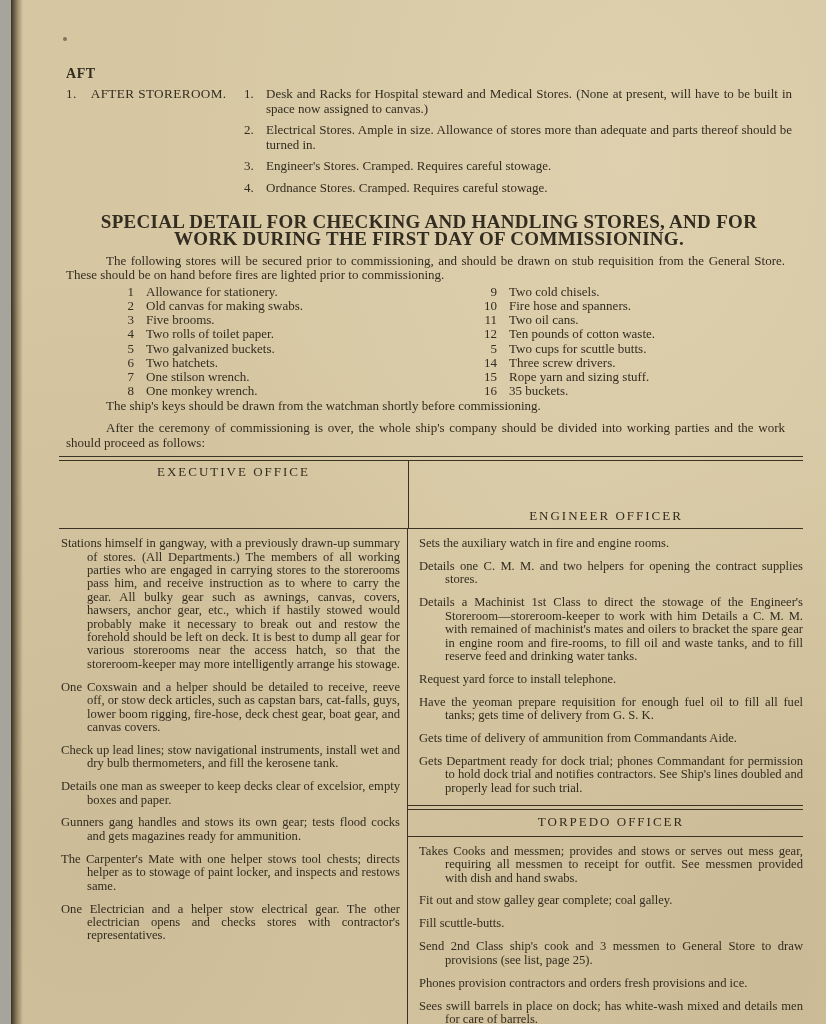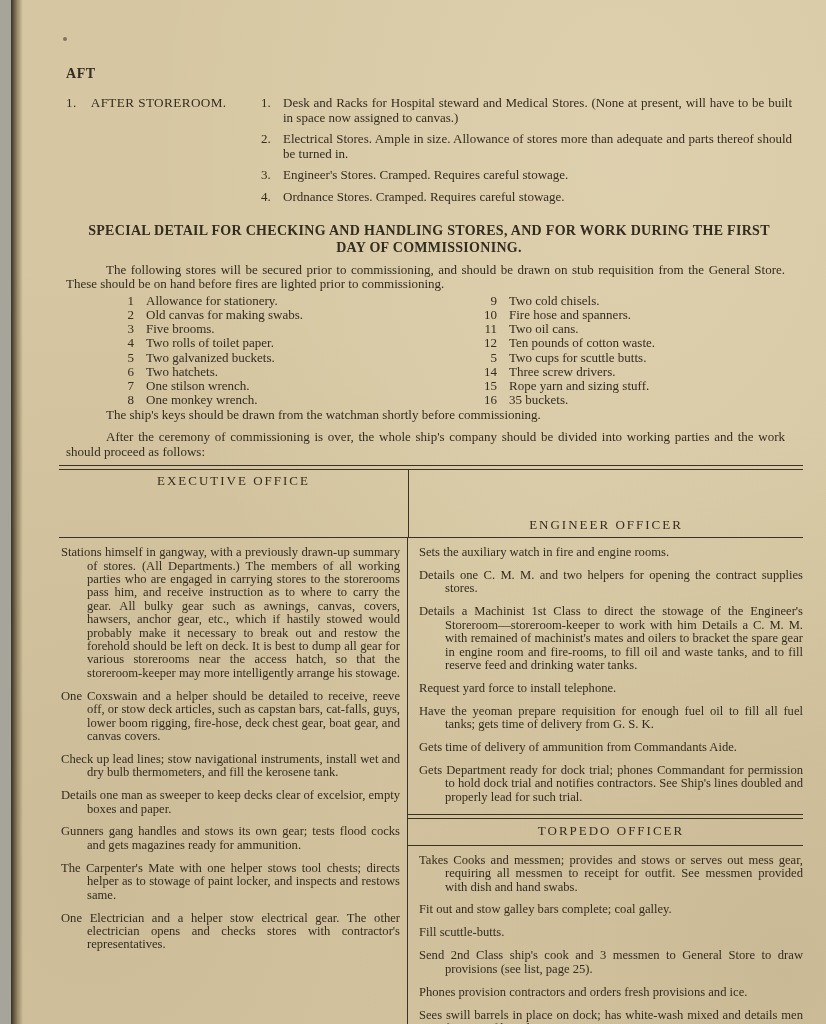--- a/index.html
+++ b/index.html
@@ -20,29 +20,29 @@
   .page::before{
     content:"";position:absolute;left:0;top:0;bottom:0;width:12px;
     background:linear-gradient(90deg, rgba(32,23,12,0.85), rgba(70,52,30,0.40) 55%, rgba(70,52,30,0));
     pointer-events:none;
   }
   .speck{position:absolute;left:52px;top:37px;width:4px;height:4px;border-radius:50%;
     background:rgba(60,50,35,0.55);}
   .content{position:absolute;left:55px;right:34px;top:0;}
   .aft{padding-top:66px;text-align:left;font-weight:bold;font-size:14px;letter-spacing:0.6px;}
   
-  .sr{display:flex;margin-top:14px;font-size:13px;line-height:14.6px;gap:17px;}
+  .sr{display:flex;margin-top:5px;font-size:13px;line-height:14.6px;}
   .sr-label{width:178px;flex:none;font-size:13.2px;letter-spacing:0.4px;}
   .sr-label .n{margin-right:14px;}
   .sr-items{flex:1;}
   .sr-item{display:flex;margin-bottom:7px;text-align:justify;}
   .sr-item .n{width:22px;flex:none;}
   .sr-item .t{flex:1;}
   
-  .special{margin-top:10px;text-align:center;font-weight:bold;font-size:14px;
+  .special{margin-top:10px;text-align:center;font-weight:bold;font-size:19px;
     letter-spacing:0.3px;line-height:17px;padding:0 6px;}
   .intro, .keys, .ceremony{margin:7px 7px 0 0;text-align:justify;text-indent:40px;
     font-size:13px;line-height:14.6px;}
   .stores{display:grid;grid-template-columns:1fr 1fr;margin-top:2px;font-size:13px;line-height:14.2px;}
   .store-row{display:flex;}
   .store-row .n{width:80px;flex:none;text-align:right;padding-right:12px;box-sizing:border-box;}
   .keys{margin-top:1px;}
   
   .duty{margin-top:6px;margin-left:-7px;width:744px;}
   .rule2{height:3px;border-top:1.4px solid #3a3223;border-bottom:1.4px solid #3a3223;}
@@ -195,21 +195,21 @@
           <p>Details one C. M. M. and two helpers for opening the contract supplies stores.</p>
           <p>Details a Machinist 1st Class to direct the stowage of the Engineer's Storeroom—storeroom-keeper to work with him Details a C. M. M. with remained of machinist's mates and oilers to bracket the spare gear in engine room and fire-rooms, to fill oil and waste tanks, and to fill reserve feed and drinking water tanks.</p>
           <p>Request yard force to install telephone.</p>
           <p>Have the yeoman prepare requisition for enough fuel oil to fill all fuel tanks; gets time of delivery from G. S. K.</p>
           <p>Gets time of delivery of ammunition from Commandants Aide.</p>
           <p>Gets Department ready for dock trial; phones Commandant for permission to hold dock trial and notifies contractors. See Ship's lines doubled and properly lead for such trial.</p>
           <div class="rule2 torp-head"></div>
           <div class="torp-title">TORPEDO OFFICER</div>
           <div class="rule1 torp-head torp-rule-bottom"></div>
           <p>Takes Cooks and messmen; provides and stows or serves out mess gear, requiring all messmen to receipt for outfit. See messmen provided with dish and hand swabs.</p>
-          <p>Fit out and stow galley bars complete; coal galley.</p>
+          <p>Fit out and stow galley gear complete; coal galley.</p>
           <p>Fill scuttle-butts.</p>
           <p>Send 2nd Class ship's cook and 3 messmen to General Store to draw provisions (see list, page 25).</p>
           <p>Phones provision contractors and orders fresh provisions and ice.</p>
           <p>Sees swill barrels in place on dock; has white-wash mixed and details men for care of barrels.</p>
           <p>Cabin steward, cook, and boy stow mess gear and cabin gear such as curtains, table cloths, chairs, etc.</p>
         </div>
       </div>
 
     </div>
 

